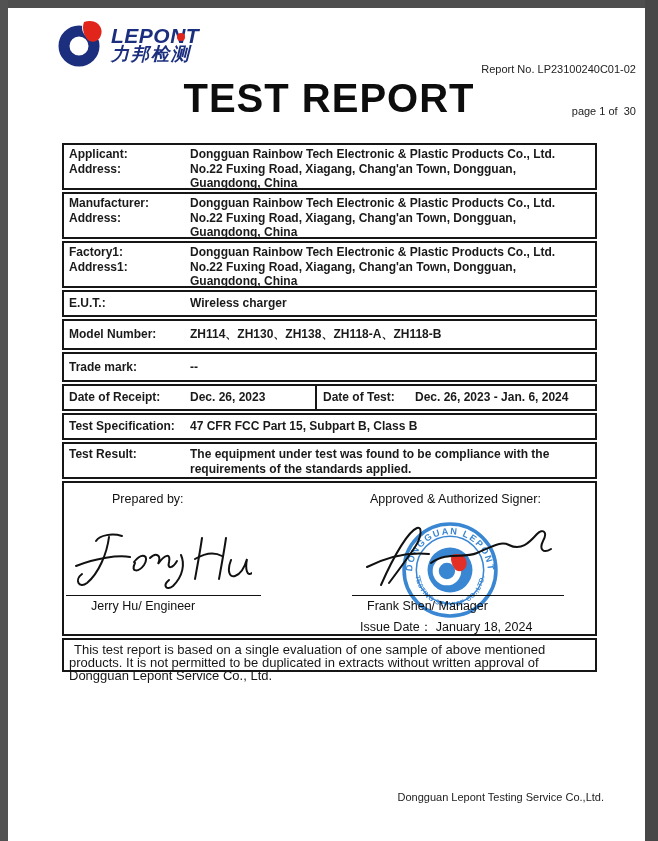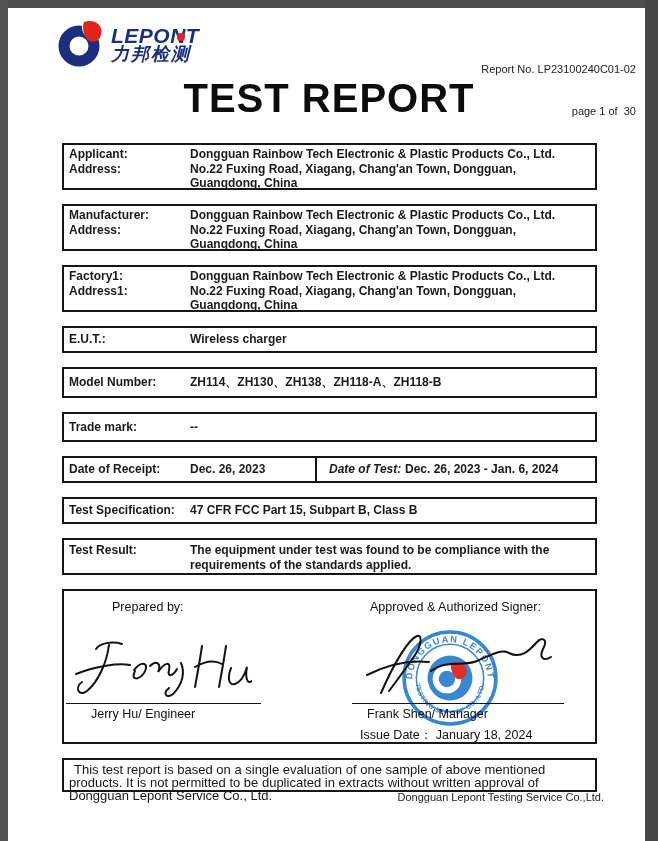--- a/index.html
+++ b/index.html
@@ -21,32 +21,32 @@
   .brand { font-size:21px; font-weight:bold; font-style:italic; color:#1b2f7e; letter-spacing:.5px; line-height:20px; }
   .brand-o-dot { position:absolute; left:66px; top:13px; width:8px; height:8px; border-radius:50%; background:#e1251b; }
   .brand-cn { font-size:18px; font-weight:bold; font-style:italic; color:#1b2f7e; letter-spacing:2px; line-height:17px; }
   .report-meta { position:absolute; top:34px; right:22px; text-align:right; font-size:11px; line-height:14px; color:#222; white-space:pre; }
 
   .doc-title { position:absolute; top:76px; left:0; width:100%; text-align:center;
     font-size:40px; font-weight:bold; letter-spacing:1px; color:#0d0d0d; }
 
   
   .tbl { position:absolute; left:62px; top:143px; width:535px; }
-  .row { border:2px solid #161616; margin-bottom:14px; display:flex; background:#fff; }
+  .row { border:2px solid #161616; margin-bottom:2px; display:flex; background:#fff; }
   .row .lbl { width:126px; padding-left:5px; font-weight:bold; font-size:12px; line-height:14.5px; }
   .row .val { flex:1; font-weight:bold; font-size:12px; line-height:14.5px; }
   .r-3line { height:47px; padding-top:2px; }
   .r-1line { height:27px; align-items:center; }
   .r-model { height:31px; align-items:center; }
   .r-tm    { height:30px; align-items:center; }
   .r-dates { height:27px; padding:0; }
   .r-dates .cell-a { width:253px; border-right:2px solid #161616; display:flex; align-items:center; }
   .r-dates .cell-a .lbl { width:126px; }
   .r-dates .cell-b { flex:1; display:flex; align-items:center; }
-  .r-dates .cell-b .lbl { width:88px; padding-left:12px;font-style:italic; }
+  .r-dates .cell-b .lbl { width:98px; padding-left:6px; }
   .r-spec  { height:27px; align-items:center; }
   .r-result{ height:37px; padding-top:3px; }
 
   
   .r-sig { display:block; height:155px; position:relative; }
   .sig-head { position:absolute; top:9px; font-size:12.5px; color:#111; }
   .sig-head.left  { left:48px; }
   .sig-head.right { left:306px; }
   .sig-img { position:absolute; }
   .sig-img.jerry { left:8px;  top:45px; width:180px; height:65px; }

